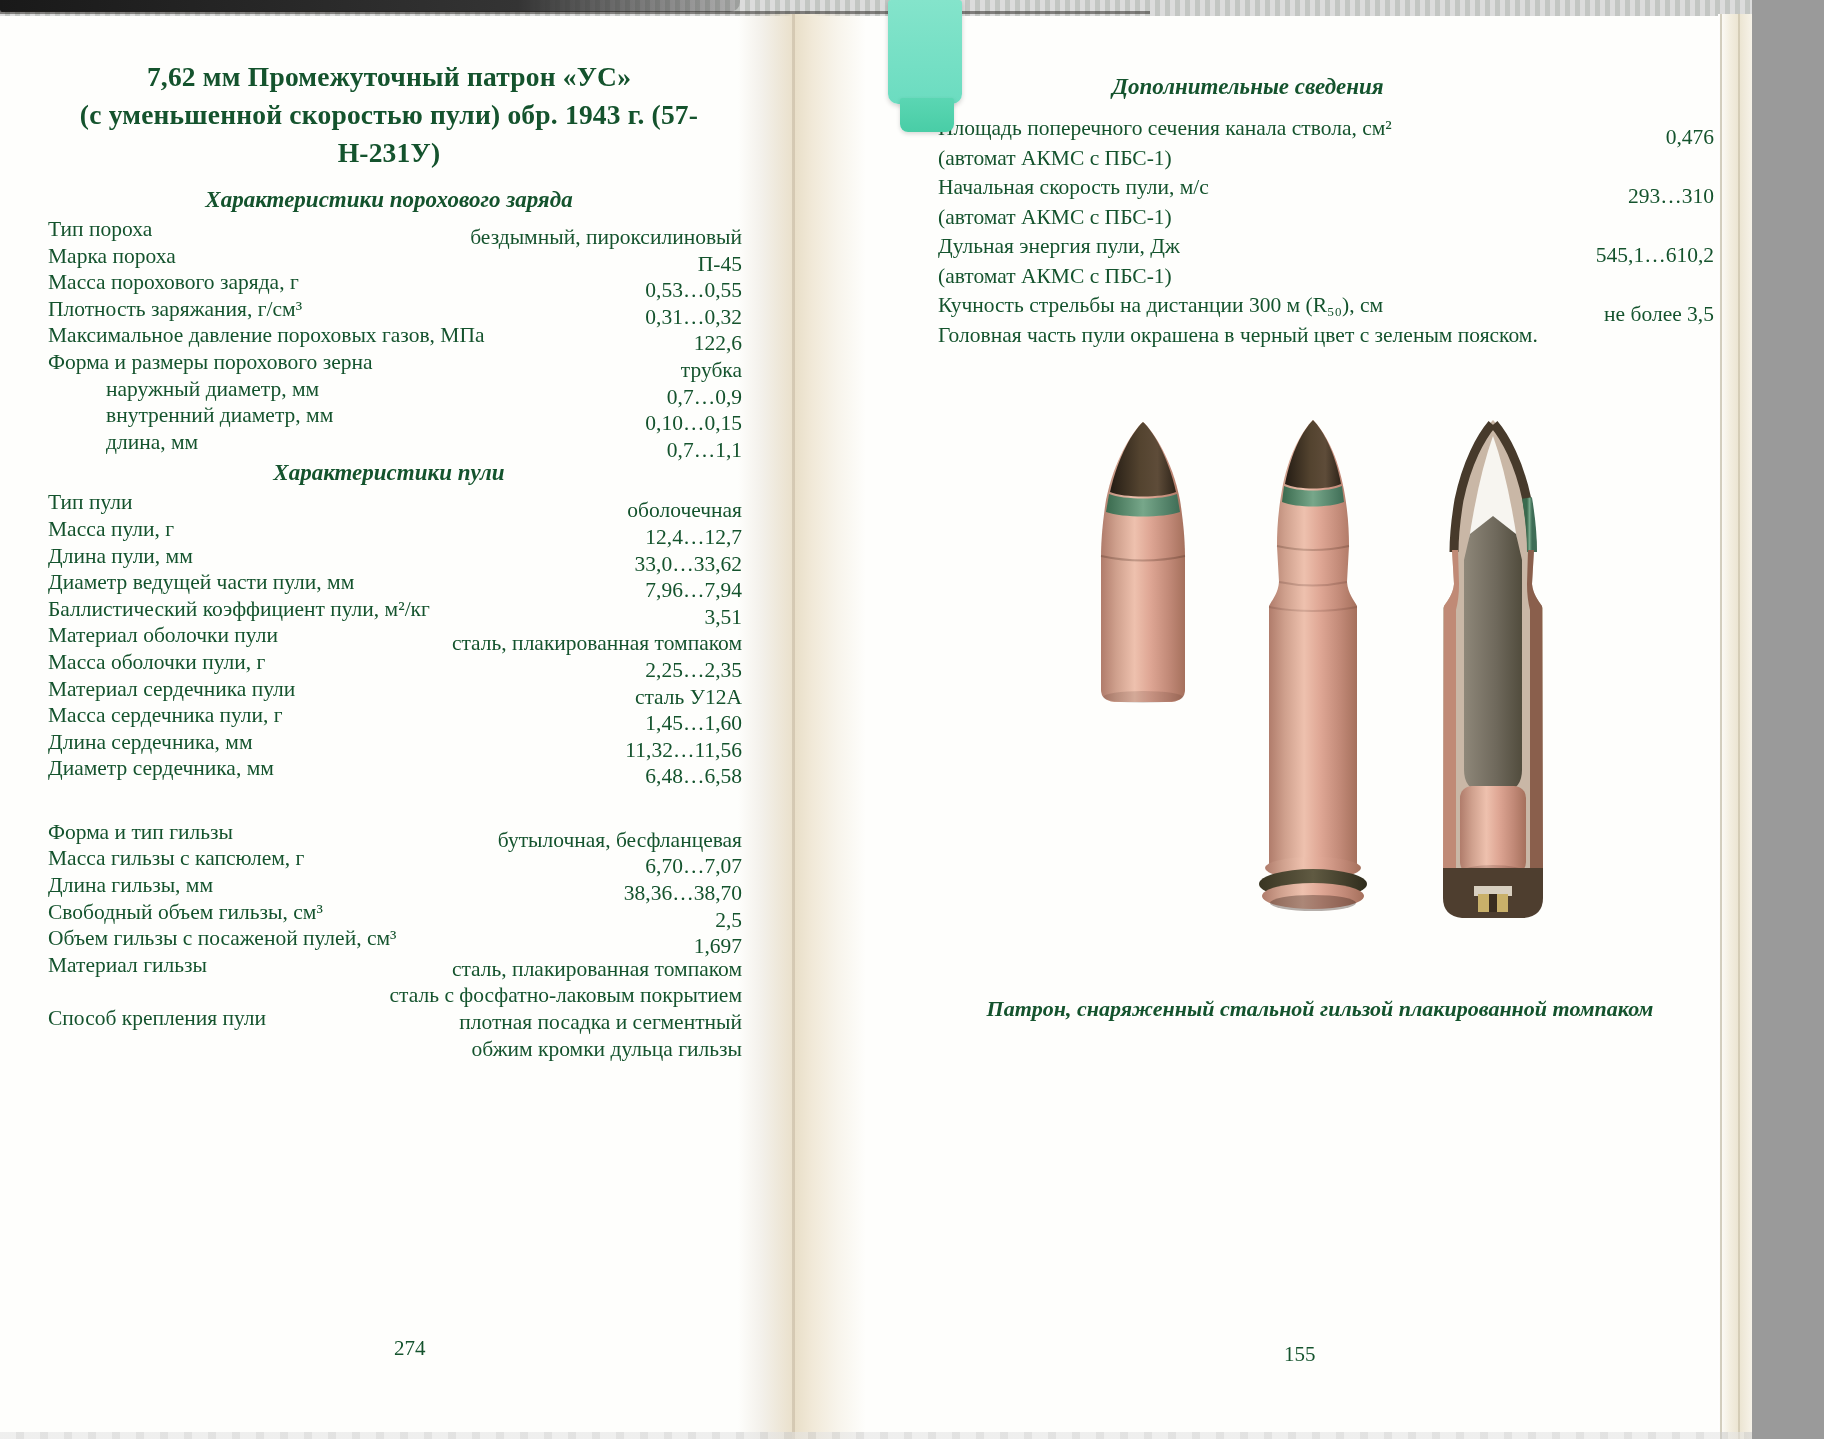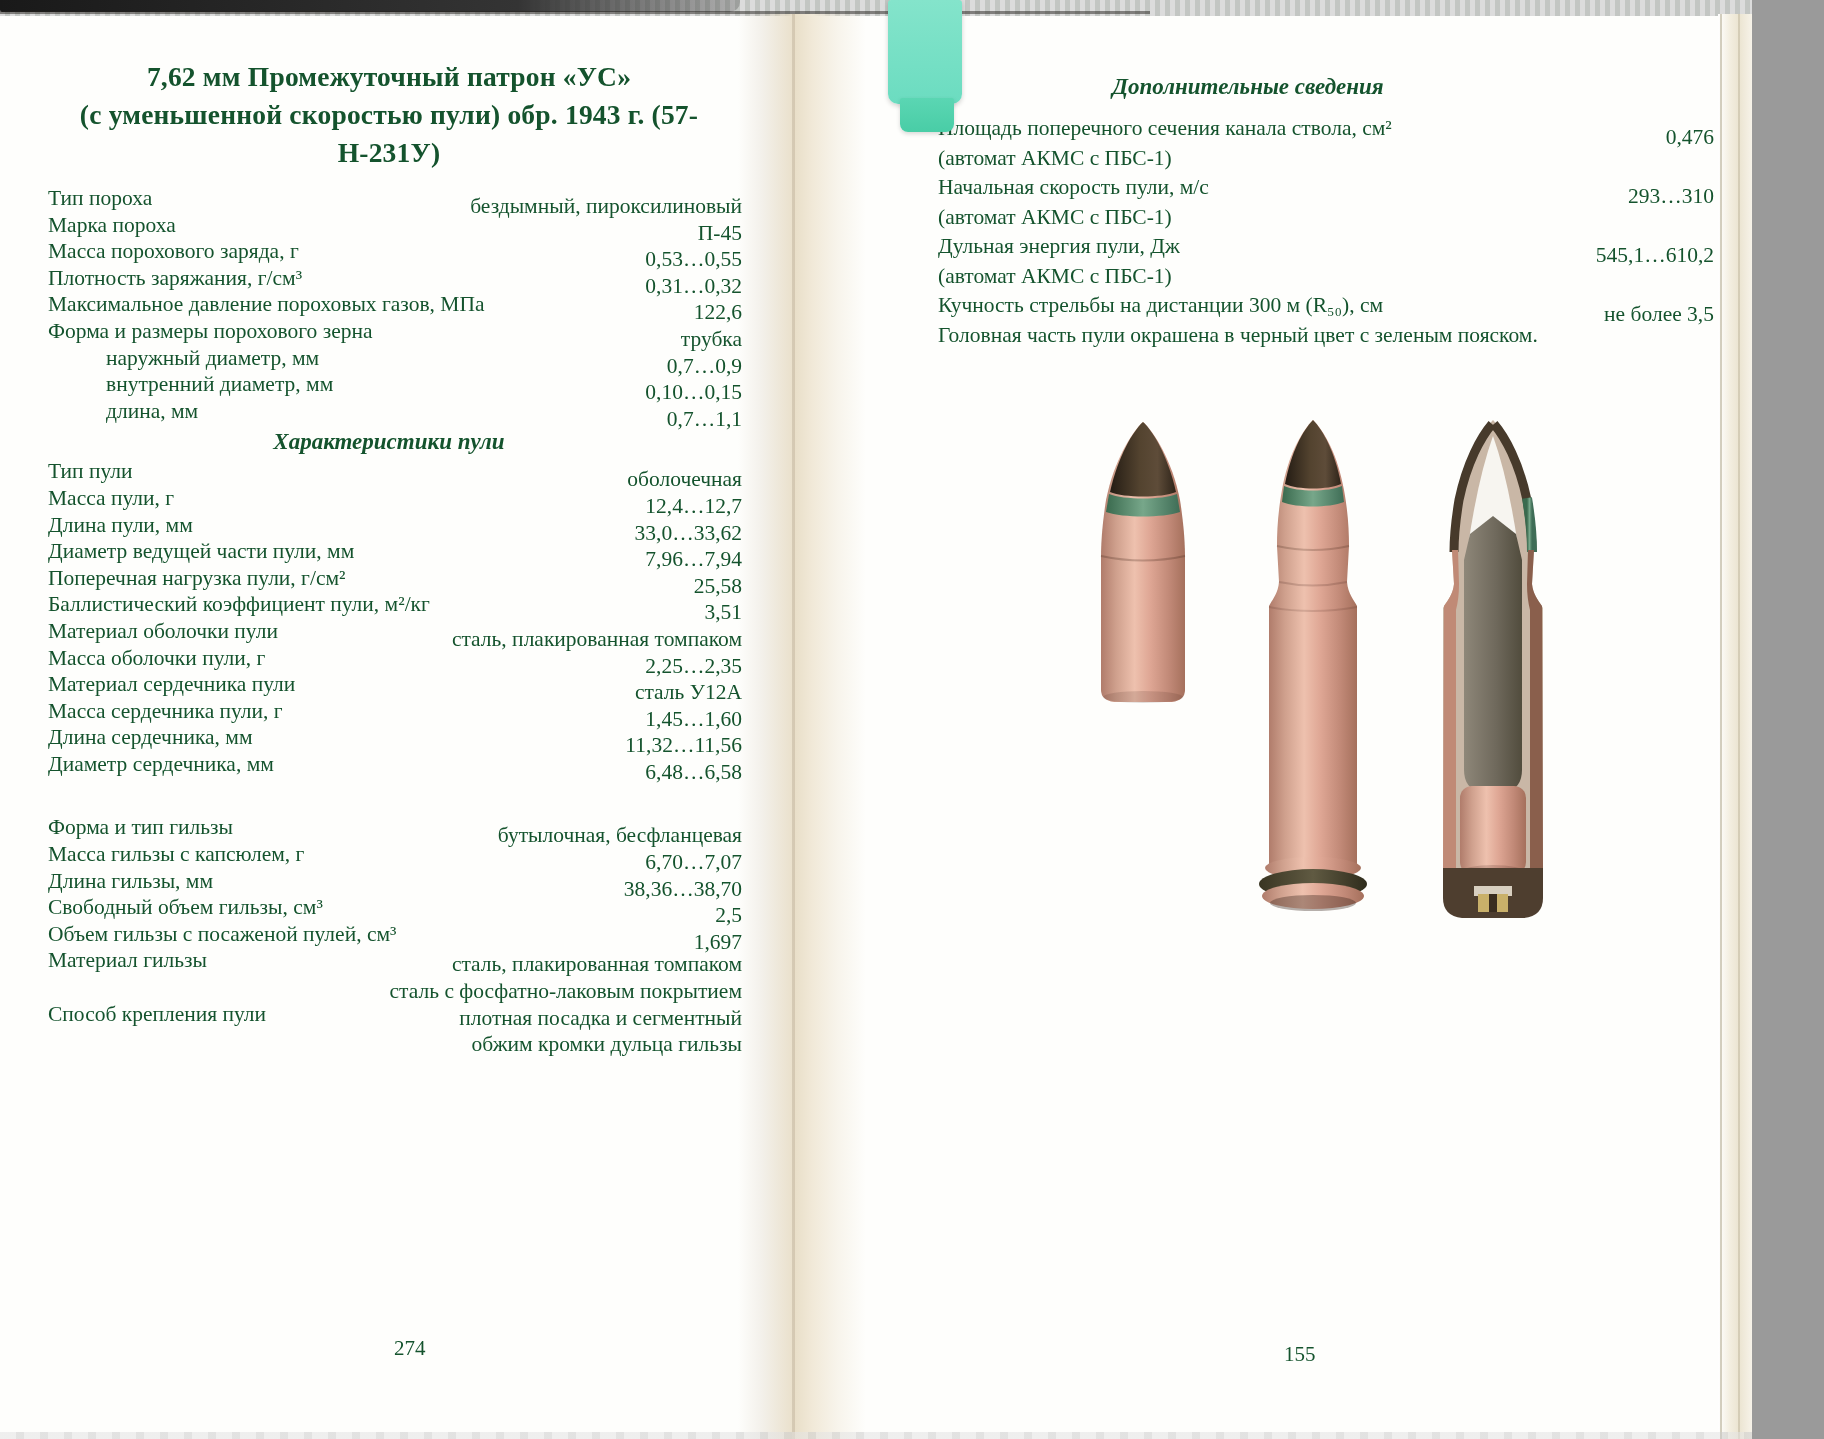--- a/index.html
+++ b/index.html
@@ -71,20 +71,21 @@
   <div class="right-edge-line2"></div>
   <div class="bottom-edge"></div>
 
   <div class="left-page">
     <div class="title">
       <div>7,62 мм Промежуточный патрон «УС»</div>
       <div>(с уменьшенной скоростью пули) обр. 1943 г. (57-Н-231У)</div>
     </div>
     <div id="left-sections">
         <div class="section">
+          <div class="sec-heading">Характеристики порохового заряда</div>
           <div class="row">
             <span class="lbl">Тип пороха</span>
             <span class="val">бездымный, пироксилиновый</span>
           </div>
           <div class="row">
             <span class="lbl">Марка пороха</span>
             <span class="val">П-45</span>
           </div>
           <div class="row">
             <span class="lbl">Масса порохового заряда, г</span>
@@ -125,24 +126,20 @@
             <span class="lbl">Масса пули, г</span>
             <span class="val">12,4…12,7</span>
           </div>
           <div class="row">
             <span class="lbl">Длина пули, мм</span>
             <span class="val">33,0…33,62</span>
           </div>
           <div class="row">
             <span class="lbl">Диаметр ведущей части пули, мм</span>
             <span class="val">7,96…7,94</span>
-          </div>
-          <div class="row">
-            <span class="lbl">Поперечная нагрузка пули, г/см²</span>
-            <span class="val">25,58</span>
           </div>
           <div class="row">
             <span class="lbl">Баллистический коэффициент пули, м²/кг</span>
             <span class="val">3,51</span>
           </div>
           <div class="row">
             <span class="lbl">Материал оболочки пули</span>
             <span class="val">сталь, плакированная томпаком</span>
           </div>
           <div class="row">
@@ -317,17 +314,18 @@
       <path fill="#8a5f4c" d="M486,152 L484,186 C485,196 490,202 494,208 L495,470 L482,470
         L482,212 C480,204 479,196 479,186 L480,152 Z"></path>
       <rect x="412" y="388" width="66" height="88" rx="12" fill="url(#gradCopper)"></rect>
       <ellipse cx="445" cy="474" rx="31" ry="7" fill="rgba(60,30,20,.18)"></ellipse>
       <path fill="#4e3e2f" d="M395,470 L495,470 L495,500 Q495,518 476,520 L414,520 Q395,518 395,500 Z"></path>
       <rect x="426" y="488" width="38" height="10" fill="#d8cfc0"></rect>
       <rect x="430" y="496" width="30" height="18" fill="#c9b06a"></rect>
       <rect x="441" y="496" width="8" height="18" fill="#3a2d20"></rect>
     </g>
   </svg>
+  <div class="fig-caption">Патрон, снаряженный стальной гильзой плакированной томпаком</div>
   <div class="page-num right">155</div>
 
   <div class="bookmark"></div>
   <div class="bookmark-tail"></div>
 </div>
 
 </body></html>

